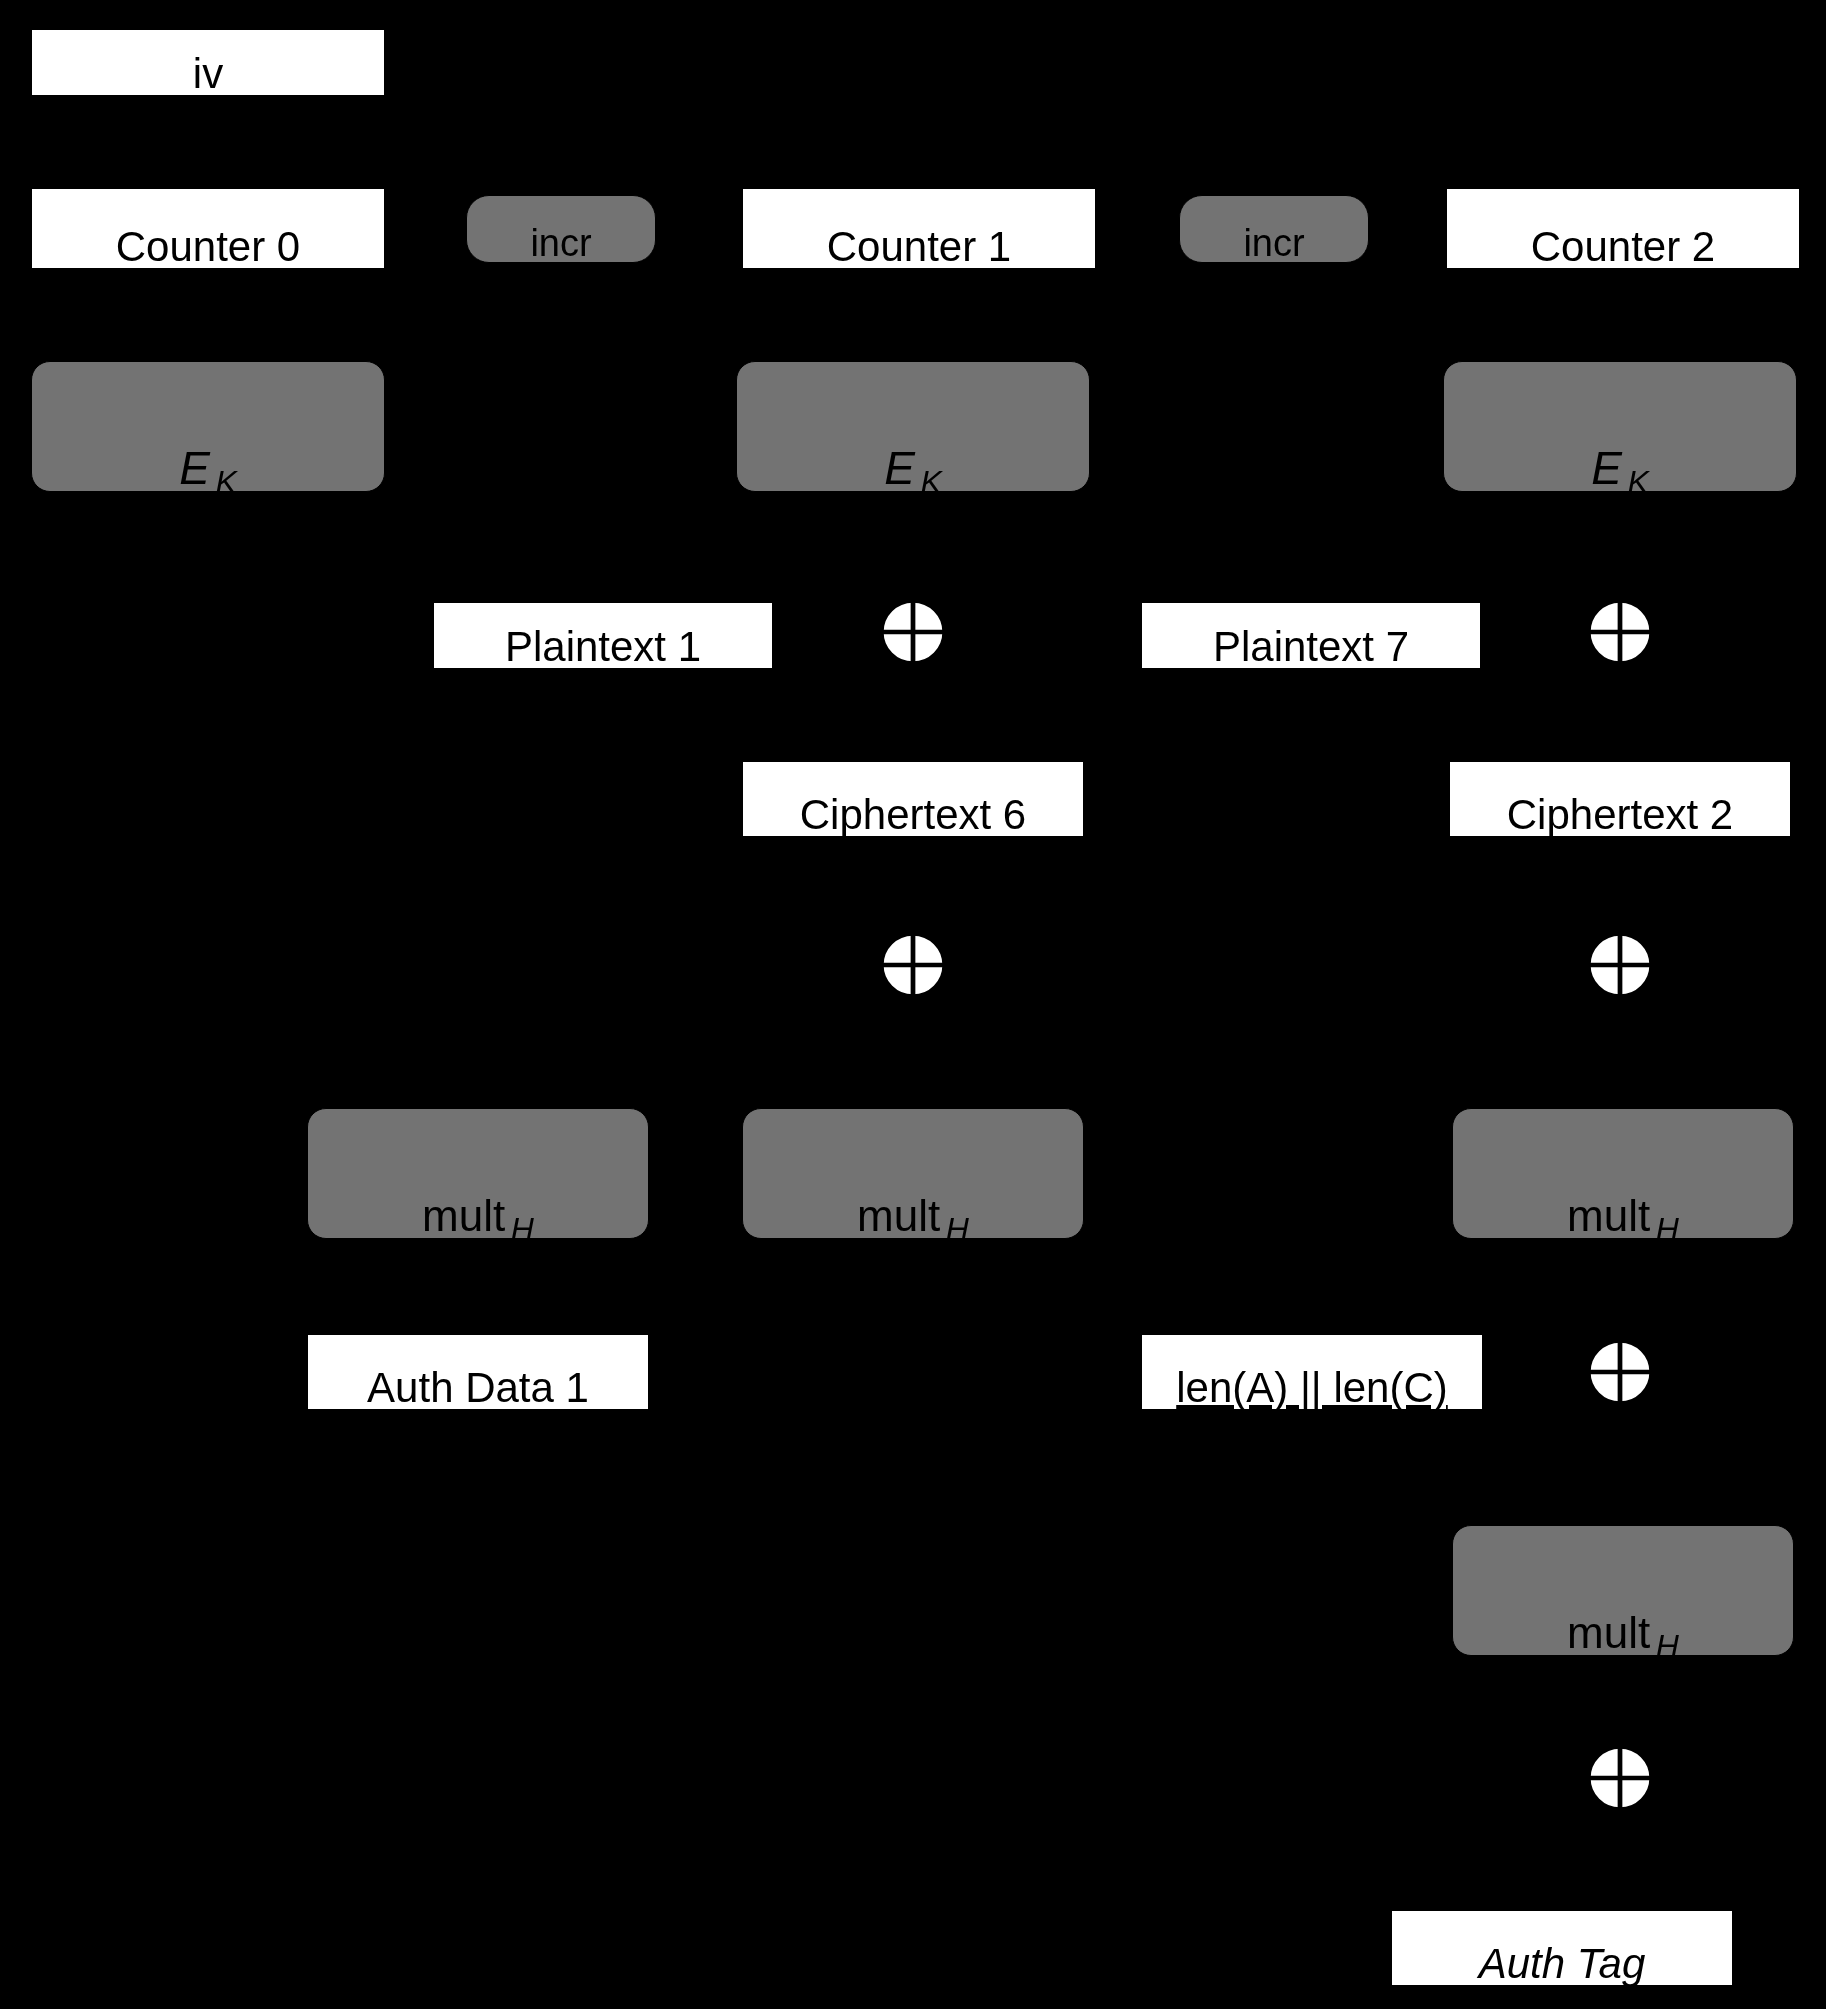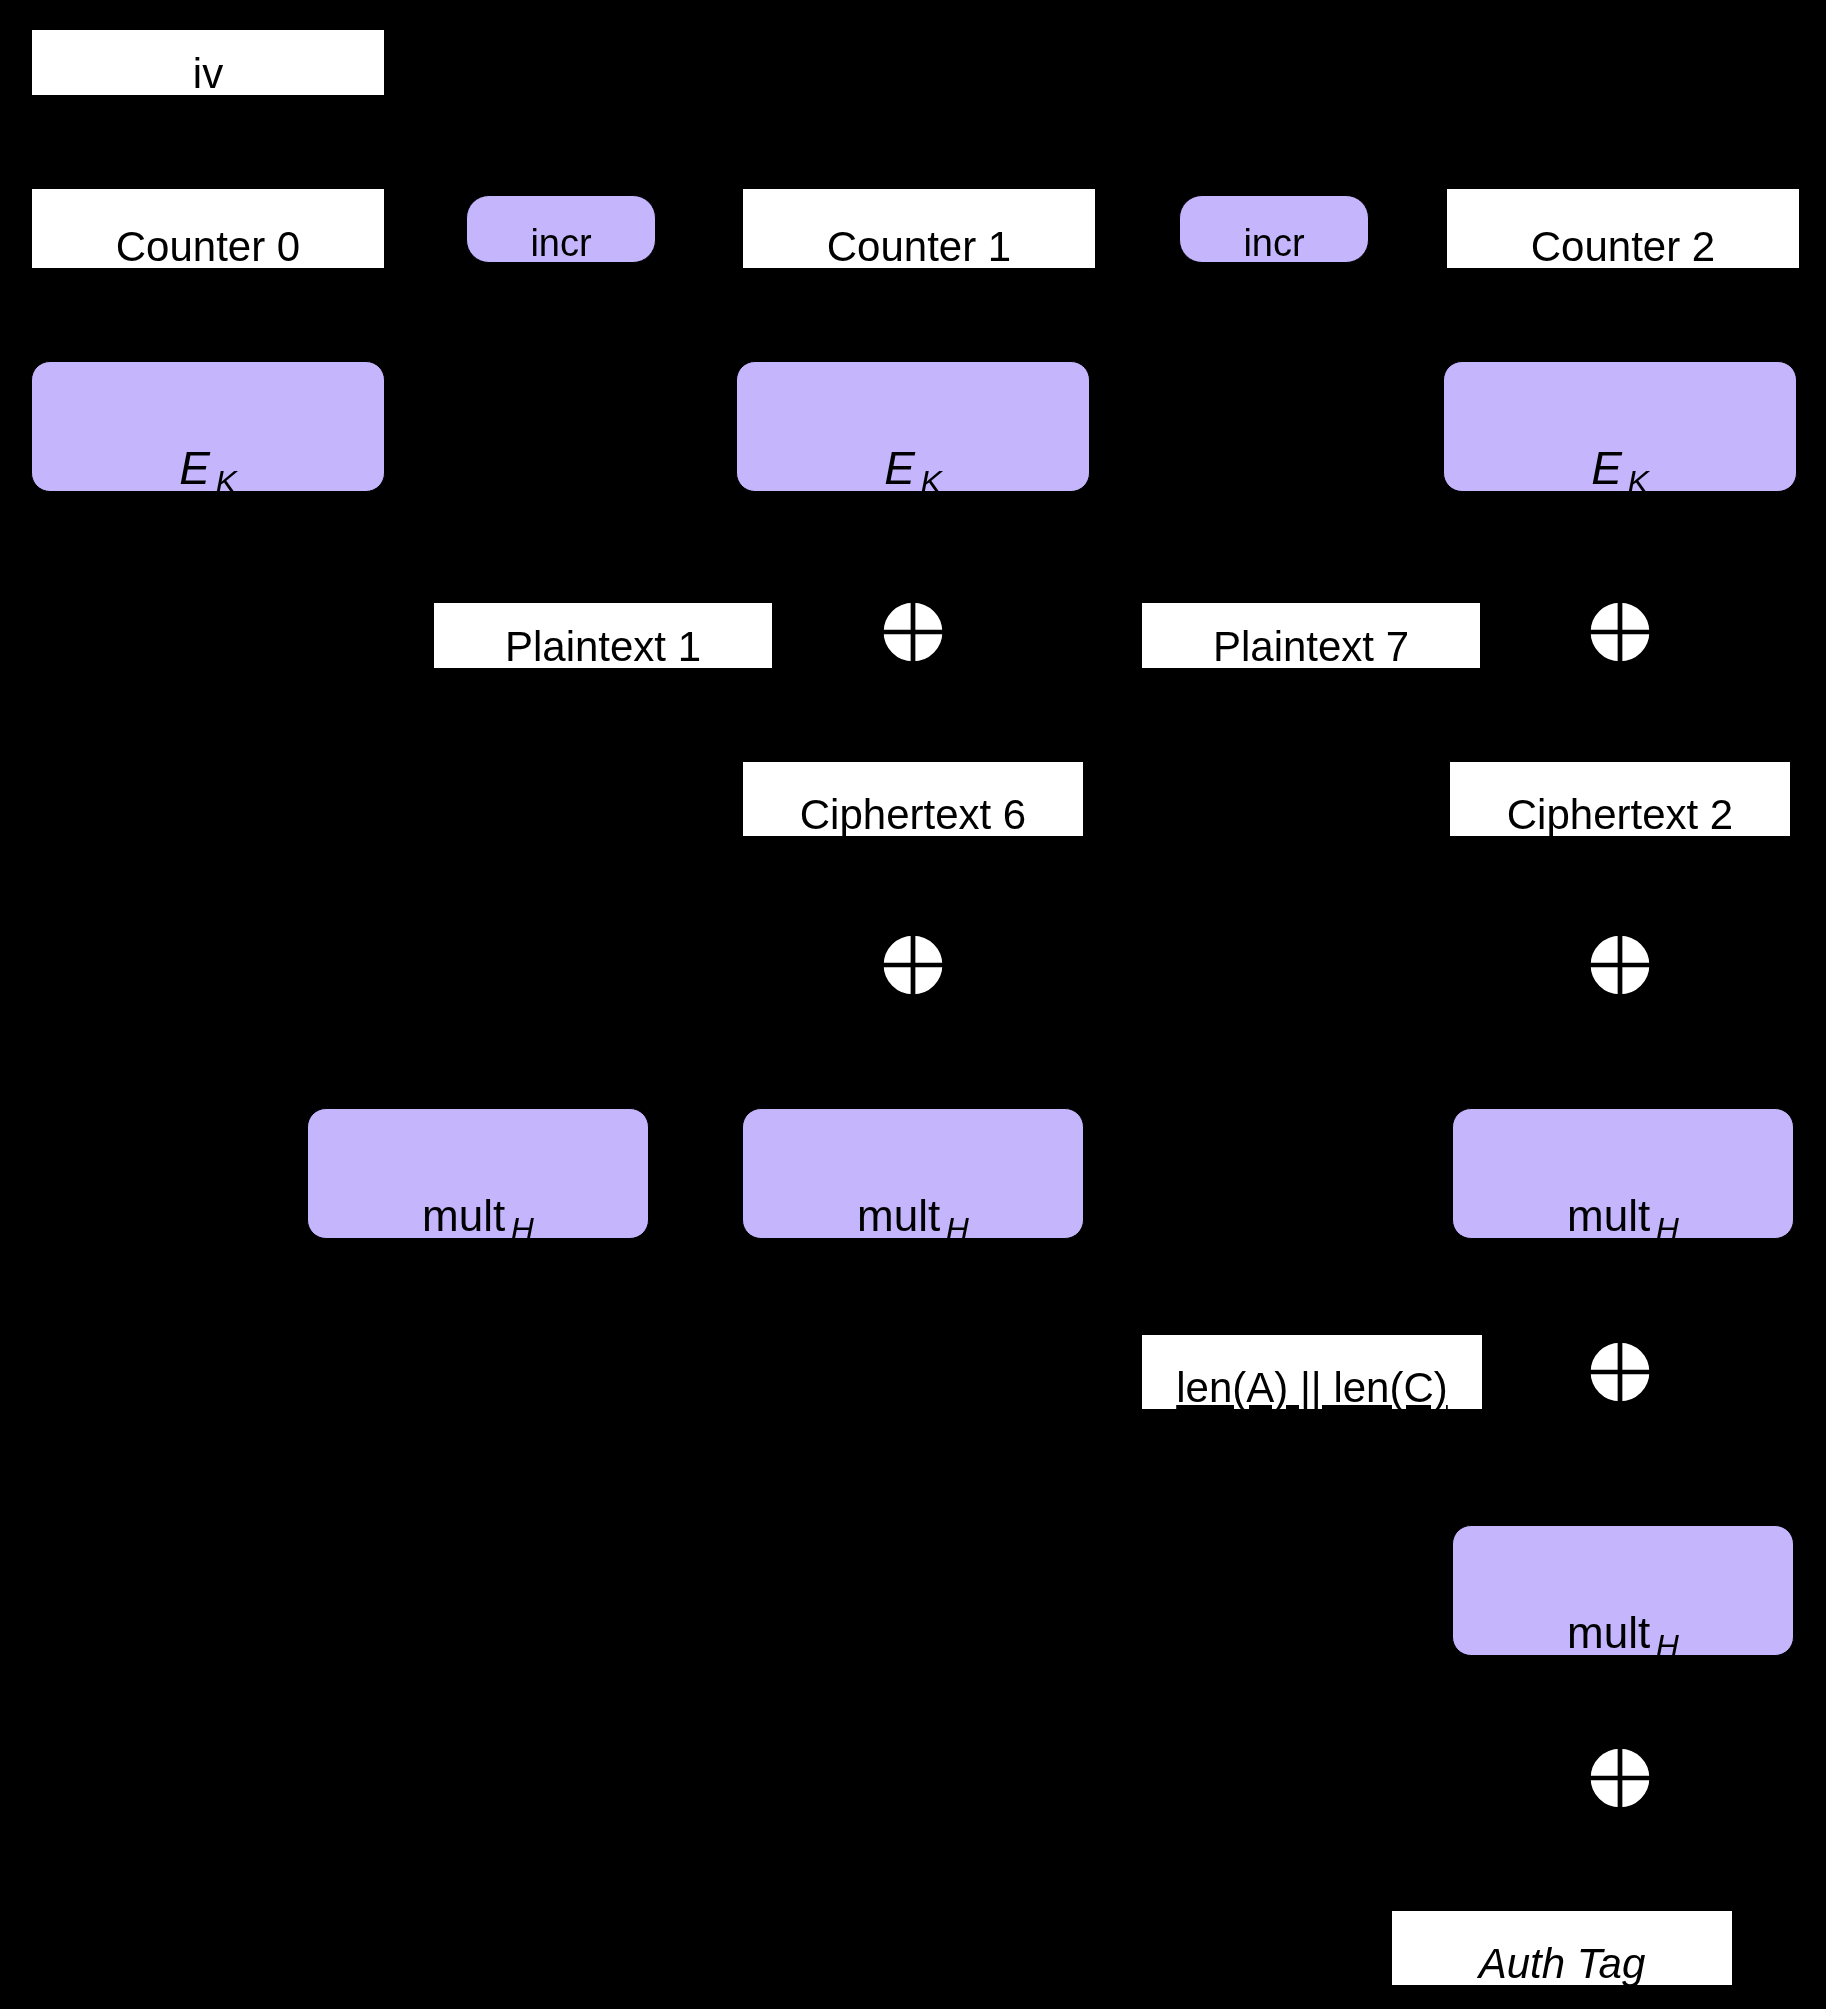--- a/index.html
+++ b/index.html
@@ -31,21 +31,21 @@
   
   .box {
     background: #ffffff;
     color: #000000;
     border: 1.9px solid #000000;
     font-size: 42px;
   }
 
   
   .op {
-    background: #c4b5fd;
+    background: #737373;
     color: #000000;
     border: 1.9px solid #000000;
     border-radius: 19px;
     font-size: 42px;
   }
   .op.small {
     border-radius: 23px;
     font-size: 38px;
   }
 
@@ -226,20 +226,23 @@
       <span class="base upright">mult</span><span class="sub">H</span>
     </span>
   </div>
 
   <div class="node op" style="left:1452px; top:1108px; width:342px; height:131px;">
     <span class="mathlbl">
       <span class="base upright">mult</span><span class="sub">H</span>
     </span>
   </div>
 
+  <div class="node box" style="left:307px; top:1334px; width:342px; height:76px;">
+    <span>Auth Data 1</span>
+  </div>
 
   <div class="node box" style="left:1141px; top:1334px; width:342px; height:76px;text-decoration:underline;">
     <span>len(A) || len(C)</span>
   </div>
 
   <div class="xor" style="left:1584px; top:1336px;">
     <svg viewBox="0 0 76 76" xmlns="http://www.w3.org/2000/svg">
       <circle cx="38" cy="38" r="33" fill="#ffffff" stroke="#000000" stroke-width="4"></circle>
       <line x1="38" y1="1" x2="38" y2="75" stroke="#000000" stroke-width="5"></line>
       <line x1="1" y1="38" x2="75" y2="38" stroke="#000000" stroke-width="5"></line>

